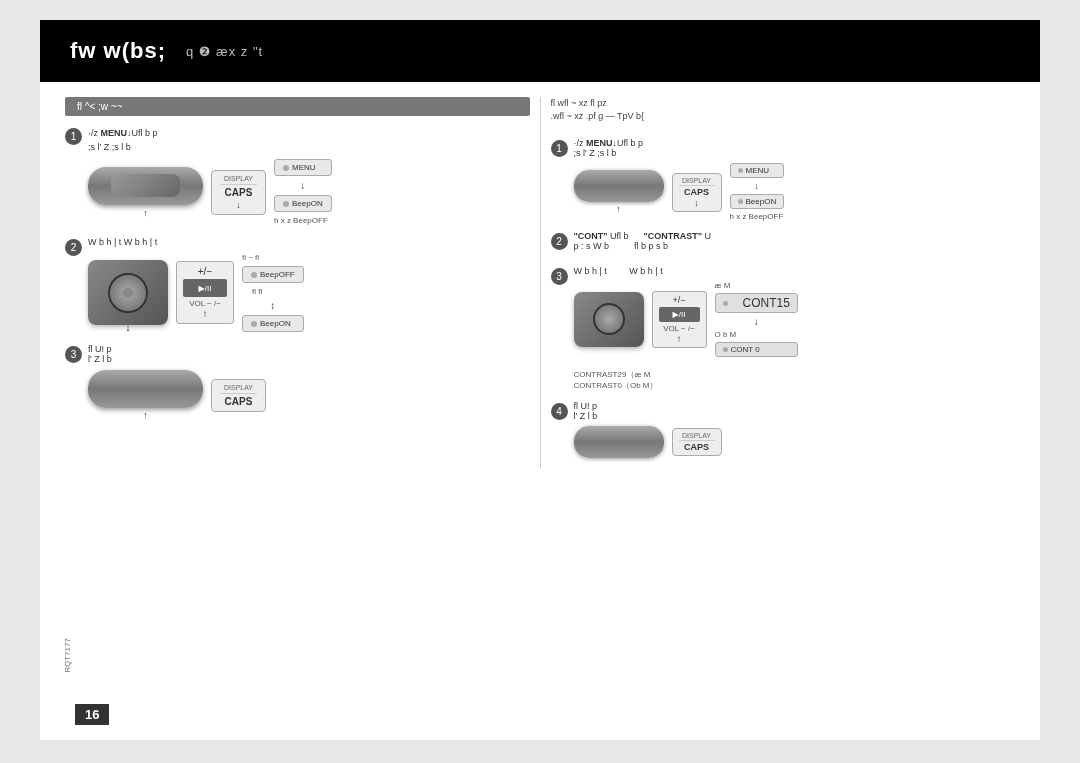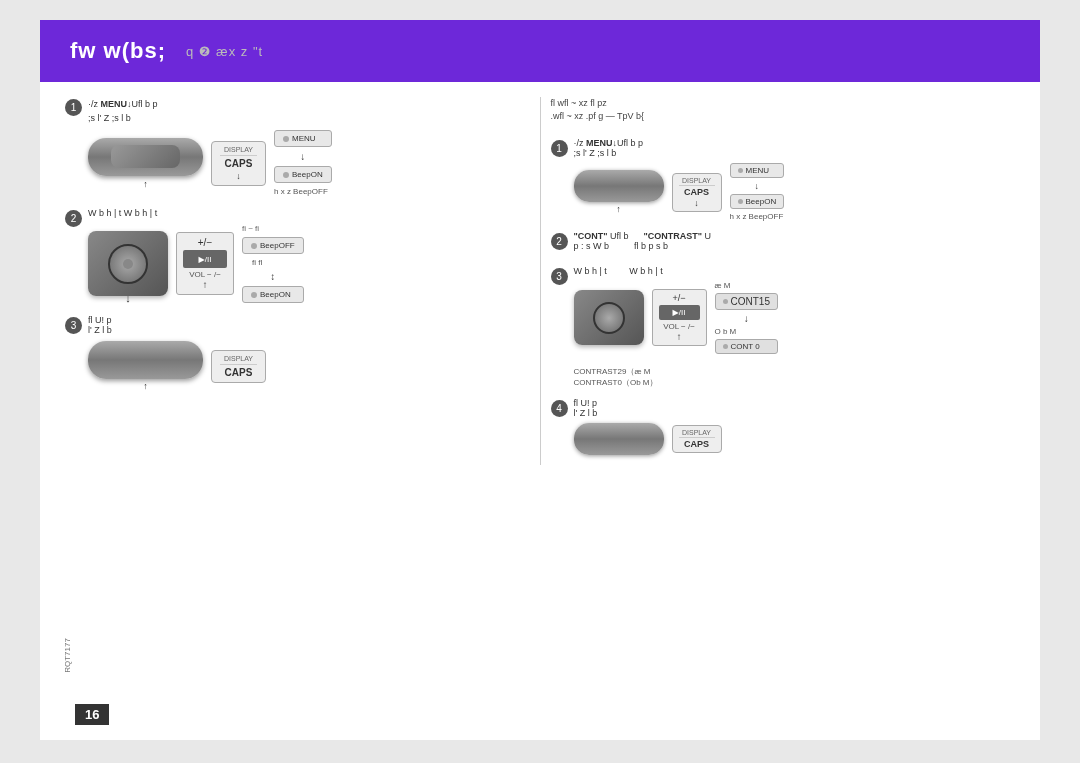--- a/index.html
+++ b/index.html
@@ -11,29 +11,32 @@
       width: 1080px;
       height: 763px;
       overflow: hidden;
     }
   </style>
 </head>
 <body>
 
 <div style="background:#fff; margin:20px 40px; position:relative; min-height:720px;">
 
-  <div style="background:#6d28d9; color:#fff; padding:18px 30px 18px 30px; font-size:22px; font-weight:bold; letter-spacing:1px; display:flex; align-items:center;">
+  <div style="background:#000000; color:#fff; padding:18px 30px 18px 30px; font-size:22px; font-weight:bold; letter-spacing:1px; display:flex; align-items:center;">
     <span style="font-size:22px; font-weight:bold;">fw  w(bs;</span>
     <span style="font-size:13px; font-weight:normal; margin-left:20px; color:#bbb;">q ❷ æx z  "t</span>
   </div>
 
   <div style="display:flex; padding:10px 15px 30px 15px; gap:0;">
 
     <div style="flex:1; padding:5px 10px;">
 
+      <div style="background:#777; color:#fff; padding:4px 12px; font-size:10px; margin-bottom:10px; border-radius:2px;">
+        <span>fl  ^&lt; ;w ~~</span>
+      </div>
 
       <div style="display:flex; align-items:flex-start; margin-bottom:12px; gap:6px;">
         <div style="background:#555; color:#fff; border-radius:50%; width:17px; height:17px; display:flex; align-items:center; justify-content:center; font-size:10px; flex-shrink:0; margin-top:2px;">1</div>
         <div style="flex:1;">
           <div style="font-size:9.5px; line-height:1.4; margin-bottom:6px;">
             <span style="font-size:9px;">·/z  <strong>MENU</strong>↓Ufl b  p</span><br>
             <span style="font-size:9px;">;s l'  Z        ;s l b</span>
           </div>
           <div style="display:flex; gap:8px; align-items:center;">
 
@@ -165,21 +168,21 @@
               <div style="width:32px; height:32px; background:radial-gradient(circle,#aaa,#666); border-radius:50%; border:2px solid #333;"></div>
             </div>
             <div style="border:1px solid #aaa; border-radius:3px; padding:3px 6px; background:#eee; text-align:center; width:55px;">
               <div style="font-size:9px;">+/−</div>
               <div style="background:#666; height:15px; display:flex; align-items:center; justify-content:center; color:#fff; font-size:8px; border-radius:2px; margin:2px 0;">▶/II</div>
               <div style="font-size:8px; color:#555;">VOL − /−</div>
               <div style="text-align:center; font-size:10px;">↑</div>
             </div>
             <div style="display:flex; flex-direction:column; gap:3px;">
               <div style="font-size:8px; color:#555;">æ M</div>
-              <div style="border:1px solid #aaa; border-radius:3px; padding:2px 7px; font-size:10px; background:#e0e0e0; display:flex; align-items:center; gap:3px;text-align:right;">
+              <div style="border:1px solid #aaa; border-radius:3px; padding:2px 7px; font-size:12px; background:#e0e0e0; display:flex; align-items:center; gap:15px;text-align:right;">
                   <span style="width:5px;height:5px;background:#aaa;border-radius:50%;display:inline-block;"></span> 
                   <span>CONT15</span>
                 </div>
               <div style="text-align:center; font-size:10px;">↓</div>
               <div style="font-size:8px; color:#555;">O b M</div>
               <div style="border:1px solid #aaa; border-radius:3px; padding:2px 7px; font-size:8px; background:#e0e0e0; display:flex; align-items:center; gap:3px;">
                   <span style="width:5px;height:5px;background:#aaa;border-radius:50%;display:inline-block;"></span> 
                   <span>CONT 0</span>
                 </div>
             </div>

